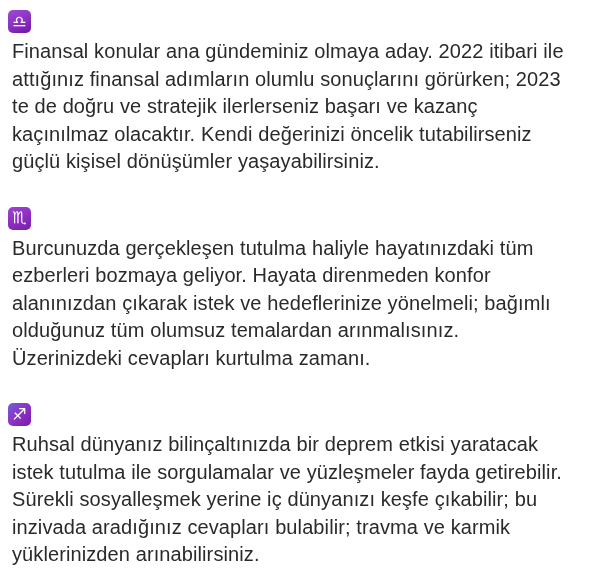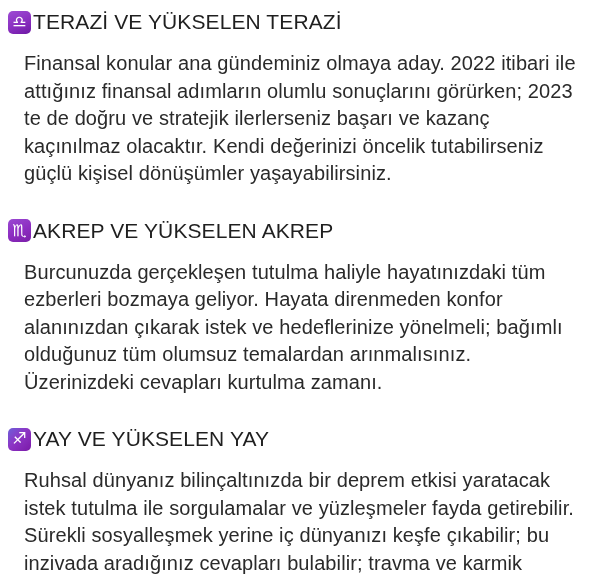--- a/index.html
+++ b/index.html
@@ -36,67 +36,64 @@
     justify-content: center;
     color: #ffffff;
     font-family: "DejaVu Sans", sans-serif;
     font-size: 16px;
     line-height: 1;
   }
   .zicon-libra       { background: linear-gradient(155deg, #9d4bd4 0%, #8a2fc0 55%, #6e18a4 100%); }
   .zicon-scorpio     { background: linear-gradient(155deg, #9a49d2 0%, #8c2cc0 55%, #7b1fa8 100%); }
   .zicon-sagittarius { background: linear-gradient(135deg, #6d5fd8 0%, #8d35c5 45%, #7a1aa8 100%); }
   .section-body {
-    margin: 16px;
+    margin: 4px;
     font-size: 20px;
     line-height: 27.5px;
     color: #2a2a2a;
     white-space: pre-line;
     letter-spacing: 0.1px;
   }
 </style>
 </head>
 <body>
 
 <main>
 
   <section class="section">
     <h2 class="section-title">
       <span class="zicon zicon-libra">
         <span>♎</span>
       </span>
-      <span>TERAZİ VE YÜKSELEN TERAZİ</span>
     </h2>
     <p class="section-body">Finansal konular ana gündeminiz olmaya aday. 2022 itibari ile
 attığınız finansal adımların olumlu sonuçlarını görürken; 2023
 te de doğru ve stratejik ilerlerseniz başarı ve kazanç
 kaçınılmaz olacaktır. Kendi değerinizi öncelik tutabilirseniz
 güçlü kişisel dönüşümler yaşayabilirsiniz.</p>
   </section>
 
   <section class="section">
     <h2 class="section-title">
       <span class="zicon zicon-scorpio">
         <span>♏</span>
       </span>
-      <span>AKREP VE YÜKSELEN AKREP</span>
     </h2>
     <p class="section-body">Burcunuzda gerçekleşen tutulma haliyle hayatınızdaki tüm
 ezberleri bozmaya geliyor. Hayata direnmeden konfor
 alanınızdan çıkarak istek ve hedeflerinize yönelmeli; bağımlı
 olduğunuz tüm olumsuz temalardan arınmalısınız.
 Üzerinizdeki cevapları kurtulma zamanı.</p>
   </section>
 
   <section class="section">
     <h2 class="section-title">
       <span class="zicon zicon-sagittarius">
         <span>♐</span>
       </span>
-      <span>YAY VE YÜKSELEN YAY</span>
     </h2>
     <p class="section-body">Ruhsal dünyanız bilinçaltınızda bir deprem etkisi yaratacak
 istek tutulma ile sorgulamalar ve yüzleşmeler fayda getirebilir.
 Sürekli sosyalleşmek yerine iç dünyanızı keşfe çıkabilir; bu
 inzivada aradığınız cevapları bulabilir; travma ve karmik
 yüklerinizden arınabilirsiniz.</p>
   </section>
 
 </main>
 

